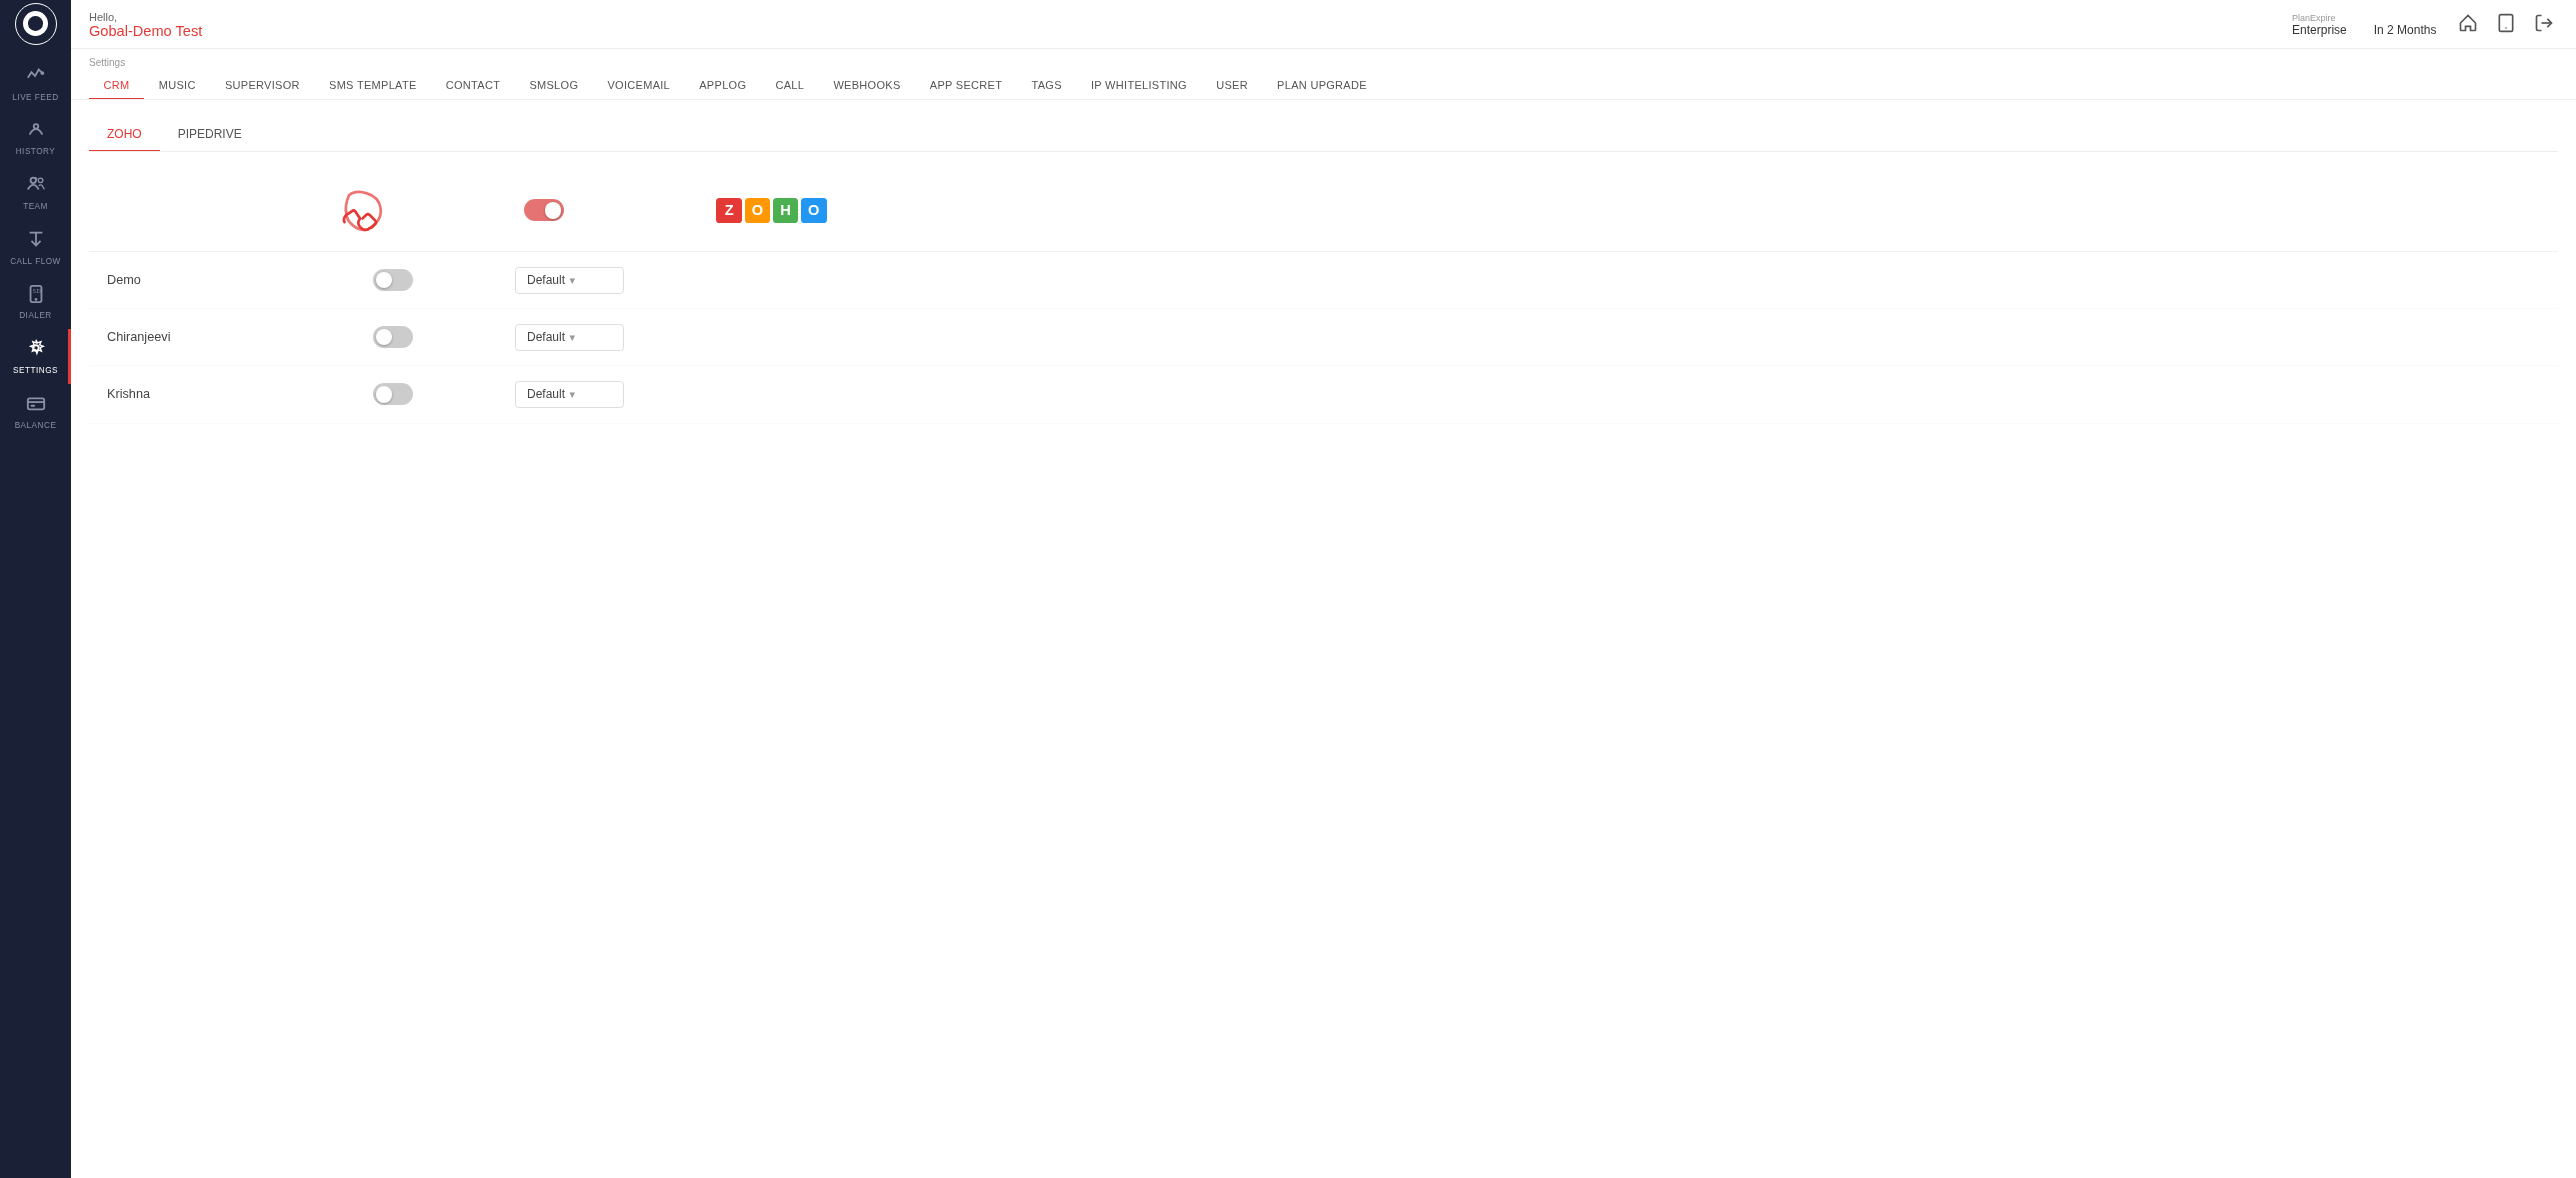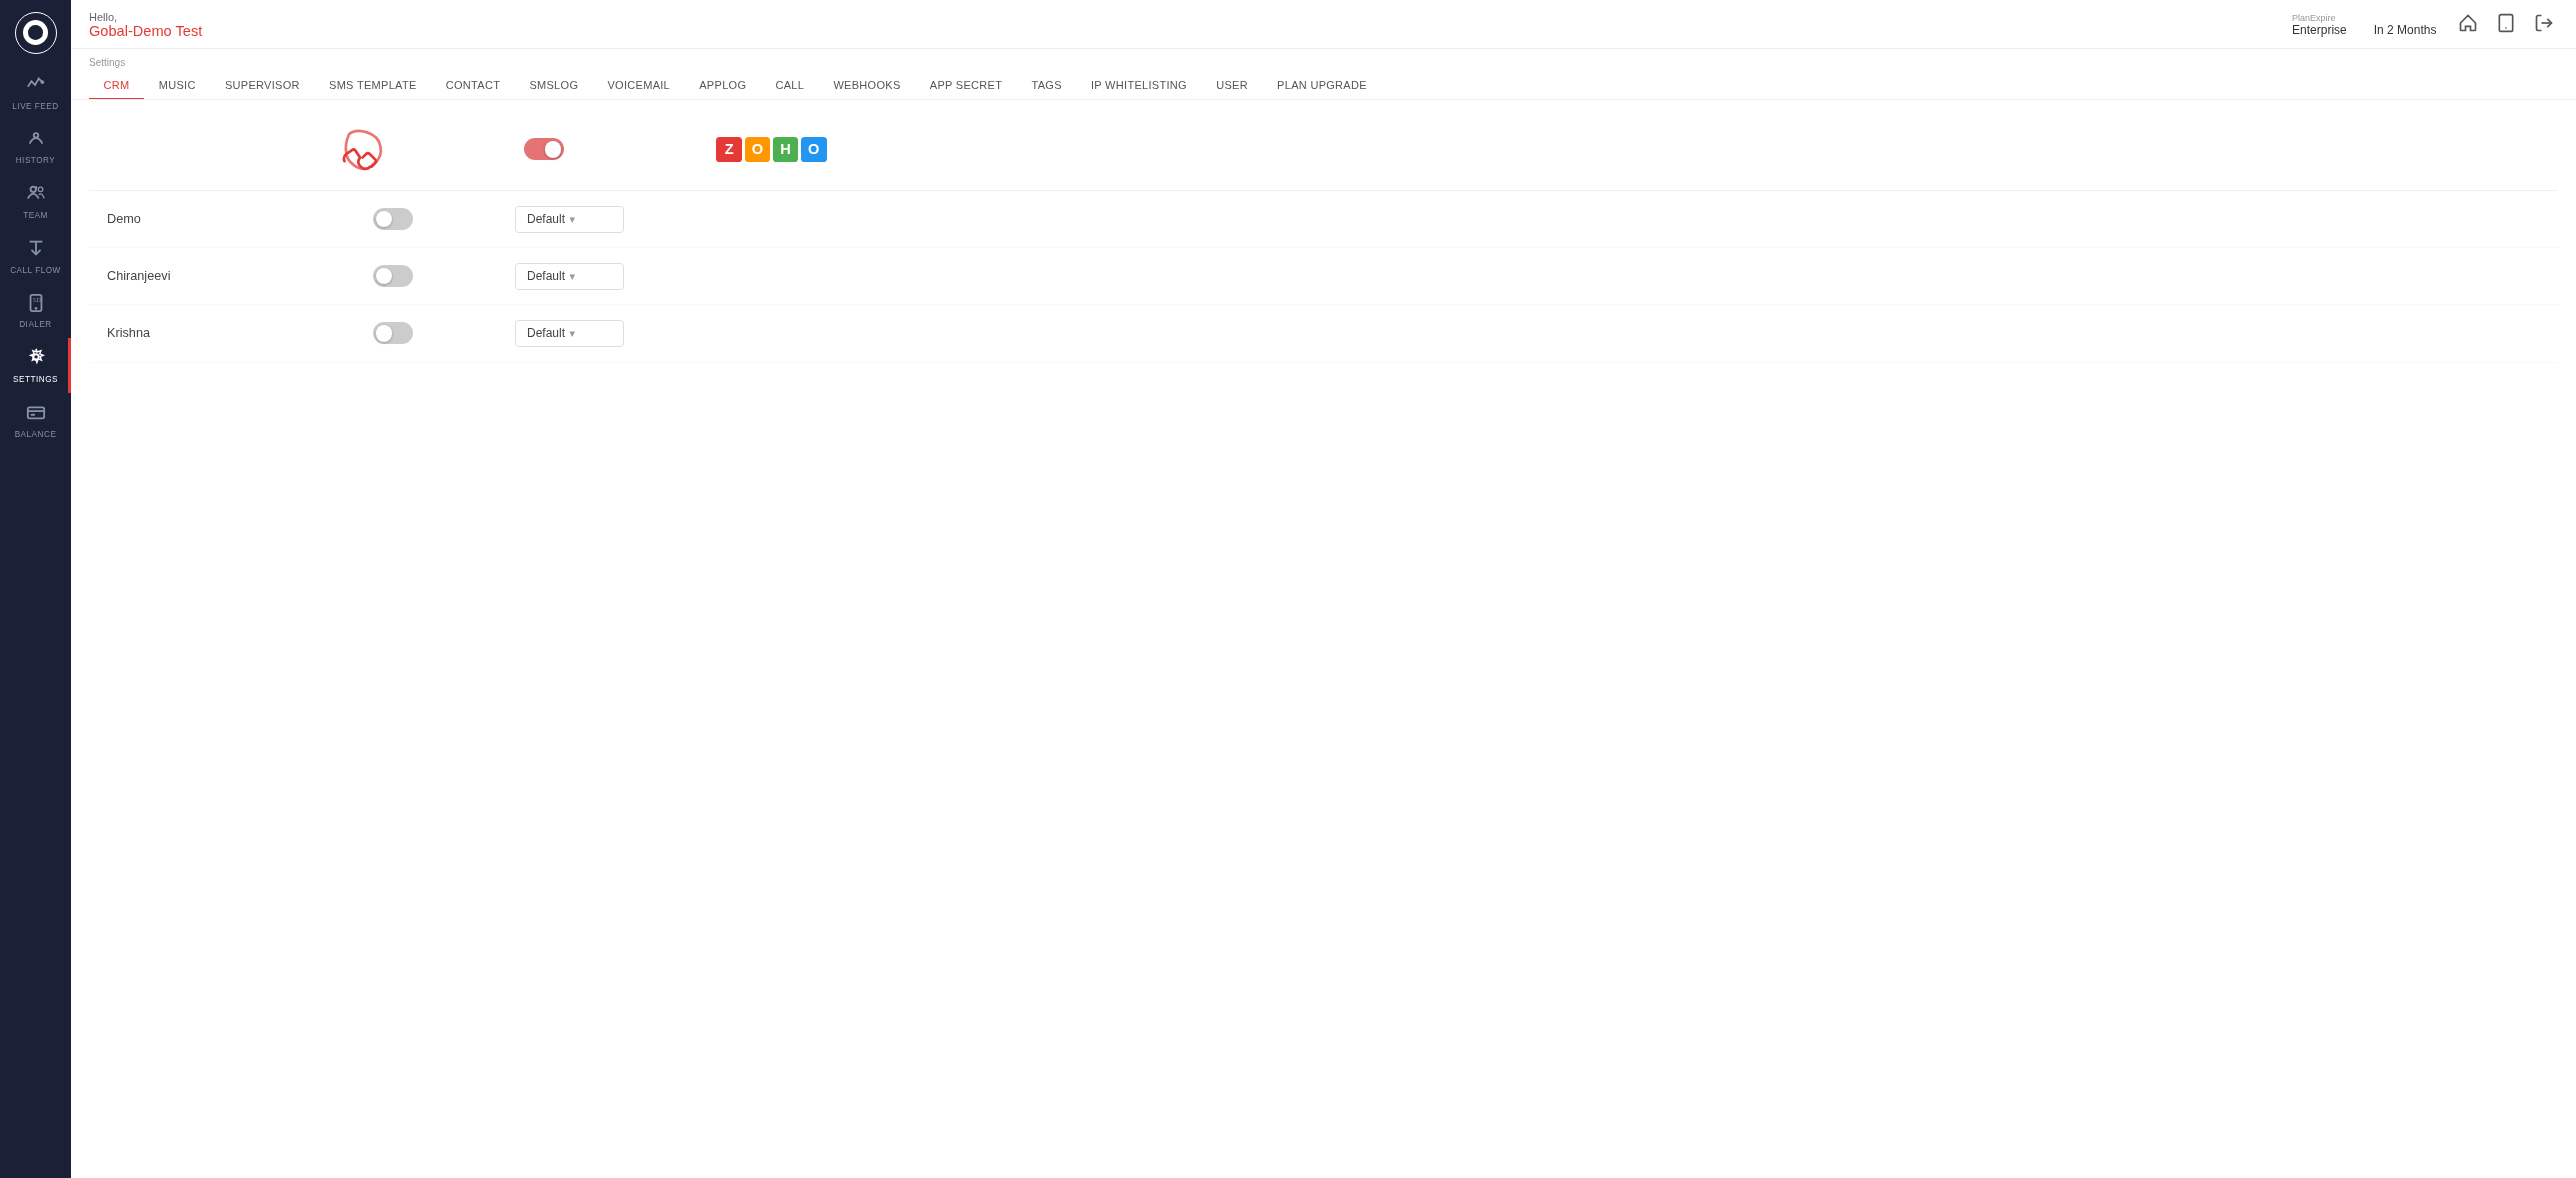--- a/index.html
+++ b/index.html
@@ -5,21 +5,20 @@
     * { box-sizing: border-box; margin: 0; padding: 0; }
     body { font-family: 'Segoe UI', Arial, sans-serif; background: #f5f5f5; display: flex; height: 100vh; overflow: hidden; }
 
     
     .sidebar {
       width: 71px;
       background: #1a2035;
       display: flex;
       flex-direction: column;
       align-items: center;
-      padding-top: 9px;
       flex-shrink: 0;
       height: 100vh;
       overflow-y: auto;
     }
     .sidebar-logo {
       width: 47px;
       height: 47px;
       background: #1a2035;
       display: flex;
       align-items: center;
@@ -452,20 +451,24 @@
       <div class="tab-item">APP SECRET</div>
       <div class="tab-item">TAGS</div>
       <div class="tab-item">IP WHITELISTING</div>
       <div class="tab-item">USER</div>
       <div class="tab-item">PLAN UPGRADE</div>
     </div>
   </div>
 
   <div class="crm-content">
 
+    <div class="crm-tabs">
+      <div class="crm-tab active">ZOHO</div>
+      <div class="crm-tab">PIPEDRIVE</div>
+    </div>
 
     <div class="zoho-table">
 
       <div class="zoho-header-row">
         <div class="zoho-col-name"></div>
         <div class="zoho-col-toggle">
 
           <svg width="55" height="45" viewBox="0 0 60 50">
             <path d="M10 38 Q8 34 12 30 L18 26 Q20 24 22 26 L26 32 Q28 34 26 36 Q24 40 28 44 Q32 48 36 46 Q38 44 40 44 L44 40 Q46 38 44 36 L38 30 Q36 28 34 30 L30 34" stroke="#e53935" stroke-width="3" fill="none" stroke-linecap="round"></path>
 

